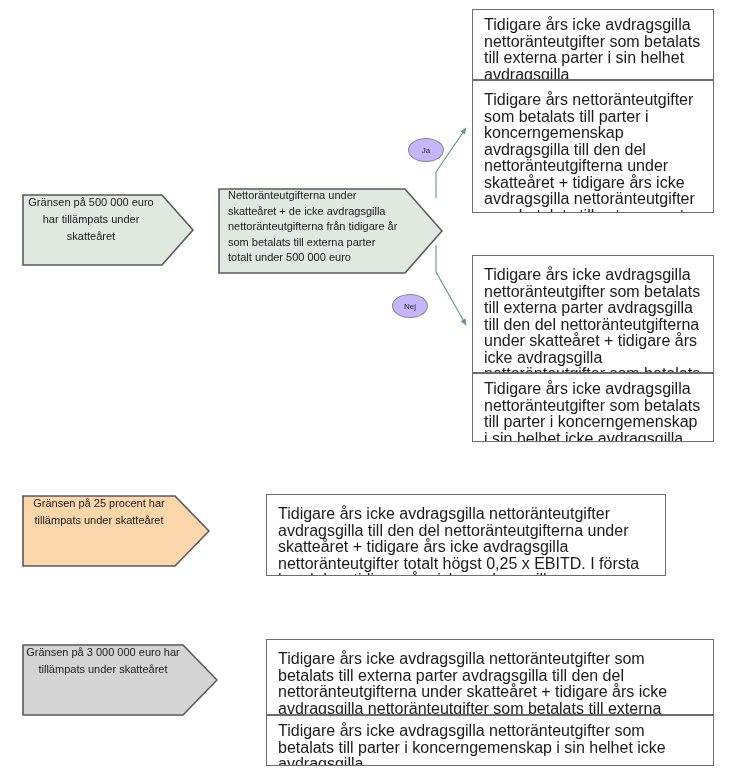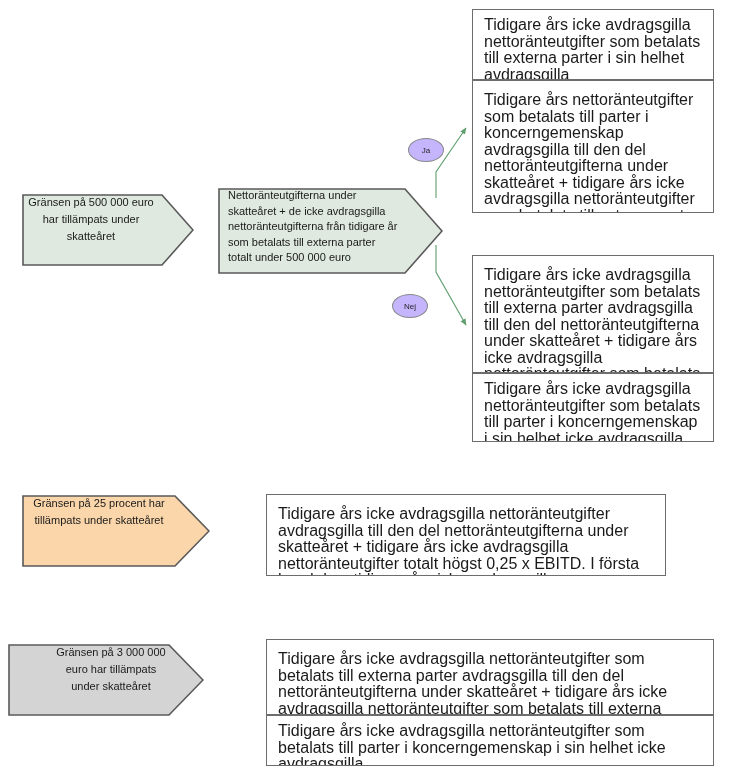--- a/index.html
+++ b/index.html
@@ -133,21 +133,21 @@
 
   <div class="chevron" style="left:22px; top:495px; width:188px; height:72px;">
     <svg class="chev-body" viewBox="0 0 188 72" preserveAspectRatio="none">
       <polygon points="1,1 153,1 187,36 153,71 1,71" fill="#fbd6aa" stroke="#595959" stroke-width="1.6" vector-effect="non-scaling-stroke"></polygon>
     </svg>
     <span class="chev-label">Gränsen på 25 procent har tillämpats under skatteåret</span>
   </div>
 
   <div class="rbox tall-pad" style="left:266px; top:494px; width:400px; height:82px;">Tidigare års icke avdragsgilla nettoränteutgifter avdragsgilla till den del nettoränteutgifterna under skatteåret + tidigare års icke avdragsgilla nettoränteutgifter totalt högst 0,25 x EBITD. I första hand dras tidigare års icke avdragsgilla nettoränteutgifter som betalats till externa parter av</div>
 
-  <div class="chevron" style="left:8px; top:644px; width:196px; height:90px;padding-left:44px;">
+  <div class="chevron" style="left:22px; top:644px; width:196px; height:90px;">
     <svg class="chev-body" viewBox="0 0 196 72" preserveAspectRatio="none">
       <polygon points="1,1 161,1 195,36 161,71 1,71" fill="#d4d4d4" stroke="#595959" stroke-width="1.6" vector-effect="non-scaling-stroke"></polygon>
     </svg>
     <span class="chev-label">Gränsen på 3 000 000 euro har tillämpats under skatteåret</span>
   </div>
 
   <div class="rbox tall-pad" style="left:266px; top:639px; width:448px; height:76px;">Tidigare års icke avdragsgilla nettoränteutgifter som betalats till externa parter avdragsgilla till den del nettoränteutgifterna under skatteåret + tidigare års icke avdragsgilla nettoränteutgifter som betalats till externa parter totalt högst 3 000 000 euro</div>
 
   <div class="rbox" style="left:266px; top:715px; width:448px; height:51px;">Tidigare års icke avdragsgilla nettoränteutgifter som betalats till parter i koncerngemenskap i sin helhet icke avdragsgilla</div>
 

